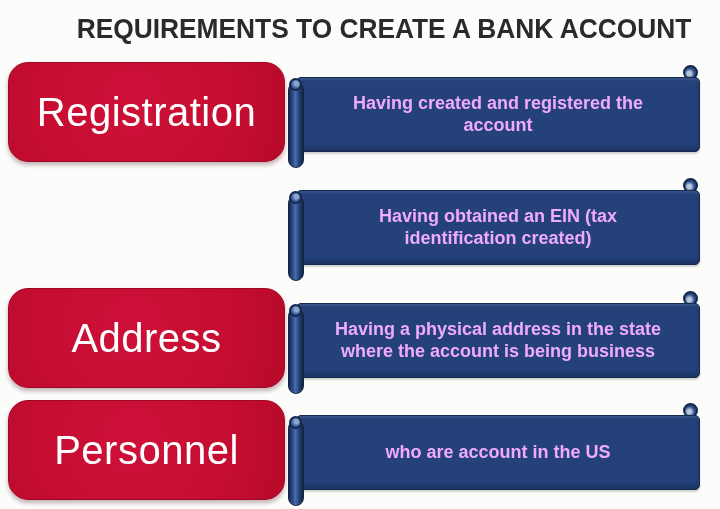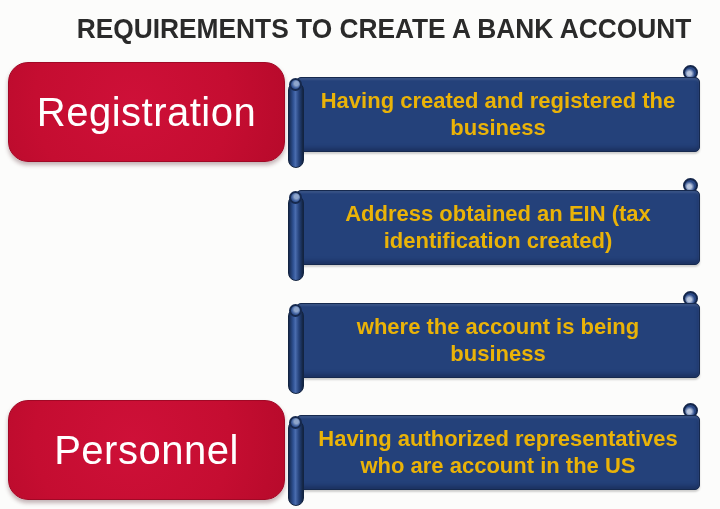--- a/index.html
+++ b/index.html
@@ -80,22 +80,22 @@
     border-radius: 5px;
     box-shadow: inset 0 2px 2px rgba(255,255,255,0.10), inset 0 -3px 4px rgba(0,0,20,0.25), 0 2px 2px rgba(0,0,0,0.18);
     display: flex;
     align-items: center;
     justify-content: center;
     box-sizing: border-box;
     z-index: 1;
   }
   .banner-text {
     text-align: center;
-    color: #eab308;
-    font-size: 22px;
+    color: #f0abfc;
+    font-size: 18px;
     font-weight: bold;
     line-height: 1.22;
     width: 100%;
     padding: 0 14px;
   }
   .tube {
     position: absolute;
     left: 0;
     top: 20px;
     width: 16px;
@@ -140,64 +140,67 @@
 
   <div class="row row-0">
     <div class="label-box">
       <span class="label-text">Registration</span>
     </div>
     <div class="banner">
       <div class="corner-curl"></div>
       <div class="banner-body">
         <div class="banner-text">
           <div>Having created and registered the</div>
-          <div>business</div>
+          <div>account</div>
         </div>
       </div>
       <div class="tube"></div>
       <div class="tube-curl"></div>
     </div>
   </div>
 
   <div class="row row-1">
     <div class="banner">
       <div class="corner-curl"></div>
       <div class="banner-body">
         <div class="banner-text">
-          <div>Address obtained an EIN (tax</div>
+          <div>Having obtained an EIN (tax</div>
           <div>identification created)</div>
         </div>
       </div>
       <div class="tube"></div>
       <div class="tube-curl"></div>
     </div>
   </div>
 
   <div class="row row-2">
-    <div class="banner">
-      <div class="corner-curl"></div>
-      <div class="banner-body">
-        <div class="banner-text">
+    <div class="label-box">
+      <span class="label-text">Address</span>
+    </div>
+    <div class="banner">
+      <div class="corner-curl"></div>
+      <div class="banner-body">
+        <div class="banner-text">
+          <div>Having a physical address in the state</div>
           <div>where the account is being business</div>
         </div>
       </div>
       <div class="tube"></div>
       <div class="tube-curl"></div>
     </div>
   </div>
 
   <div class="row row-3">
     <div class="label-box">
       <span class="label-text">Personnel</span>
     </div>
     <div class="banner">
       <div class="corner-curl"></div>
       <div class="banner-body">
         <div class="banner-text">
-          <div>Having authorized representatives</div>
           <div>who are account in the US</div>
         </div>
       </div>
       <div class="tube"></div>
       <div class="tube-curl"></div>
     </div>
   </div>
 
 </div>
 

